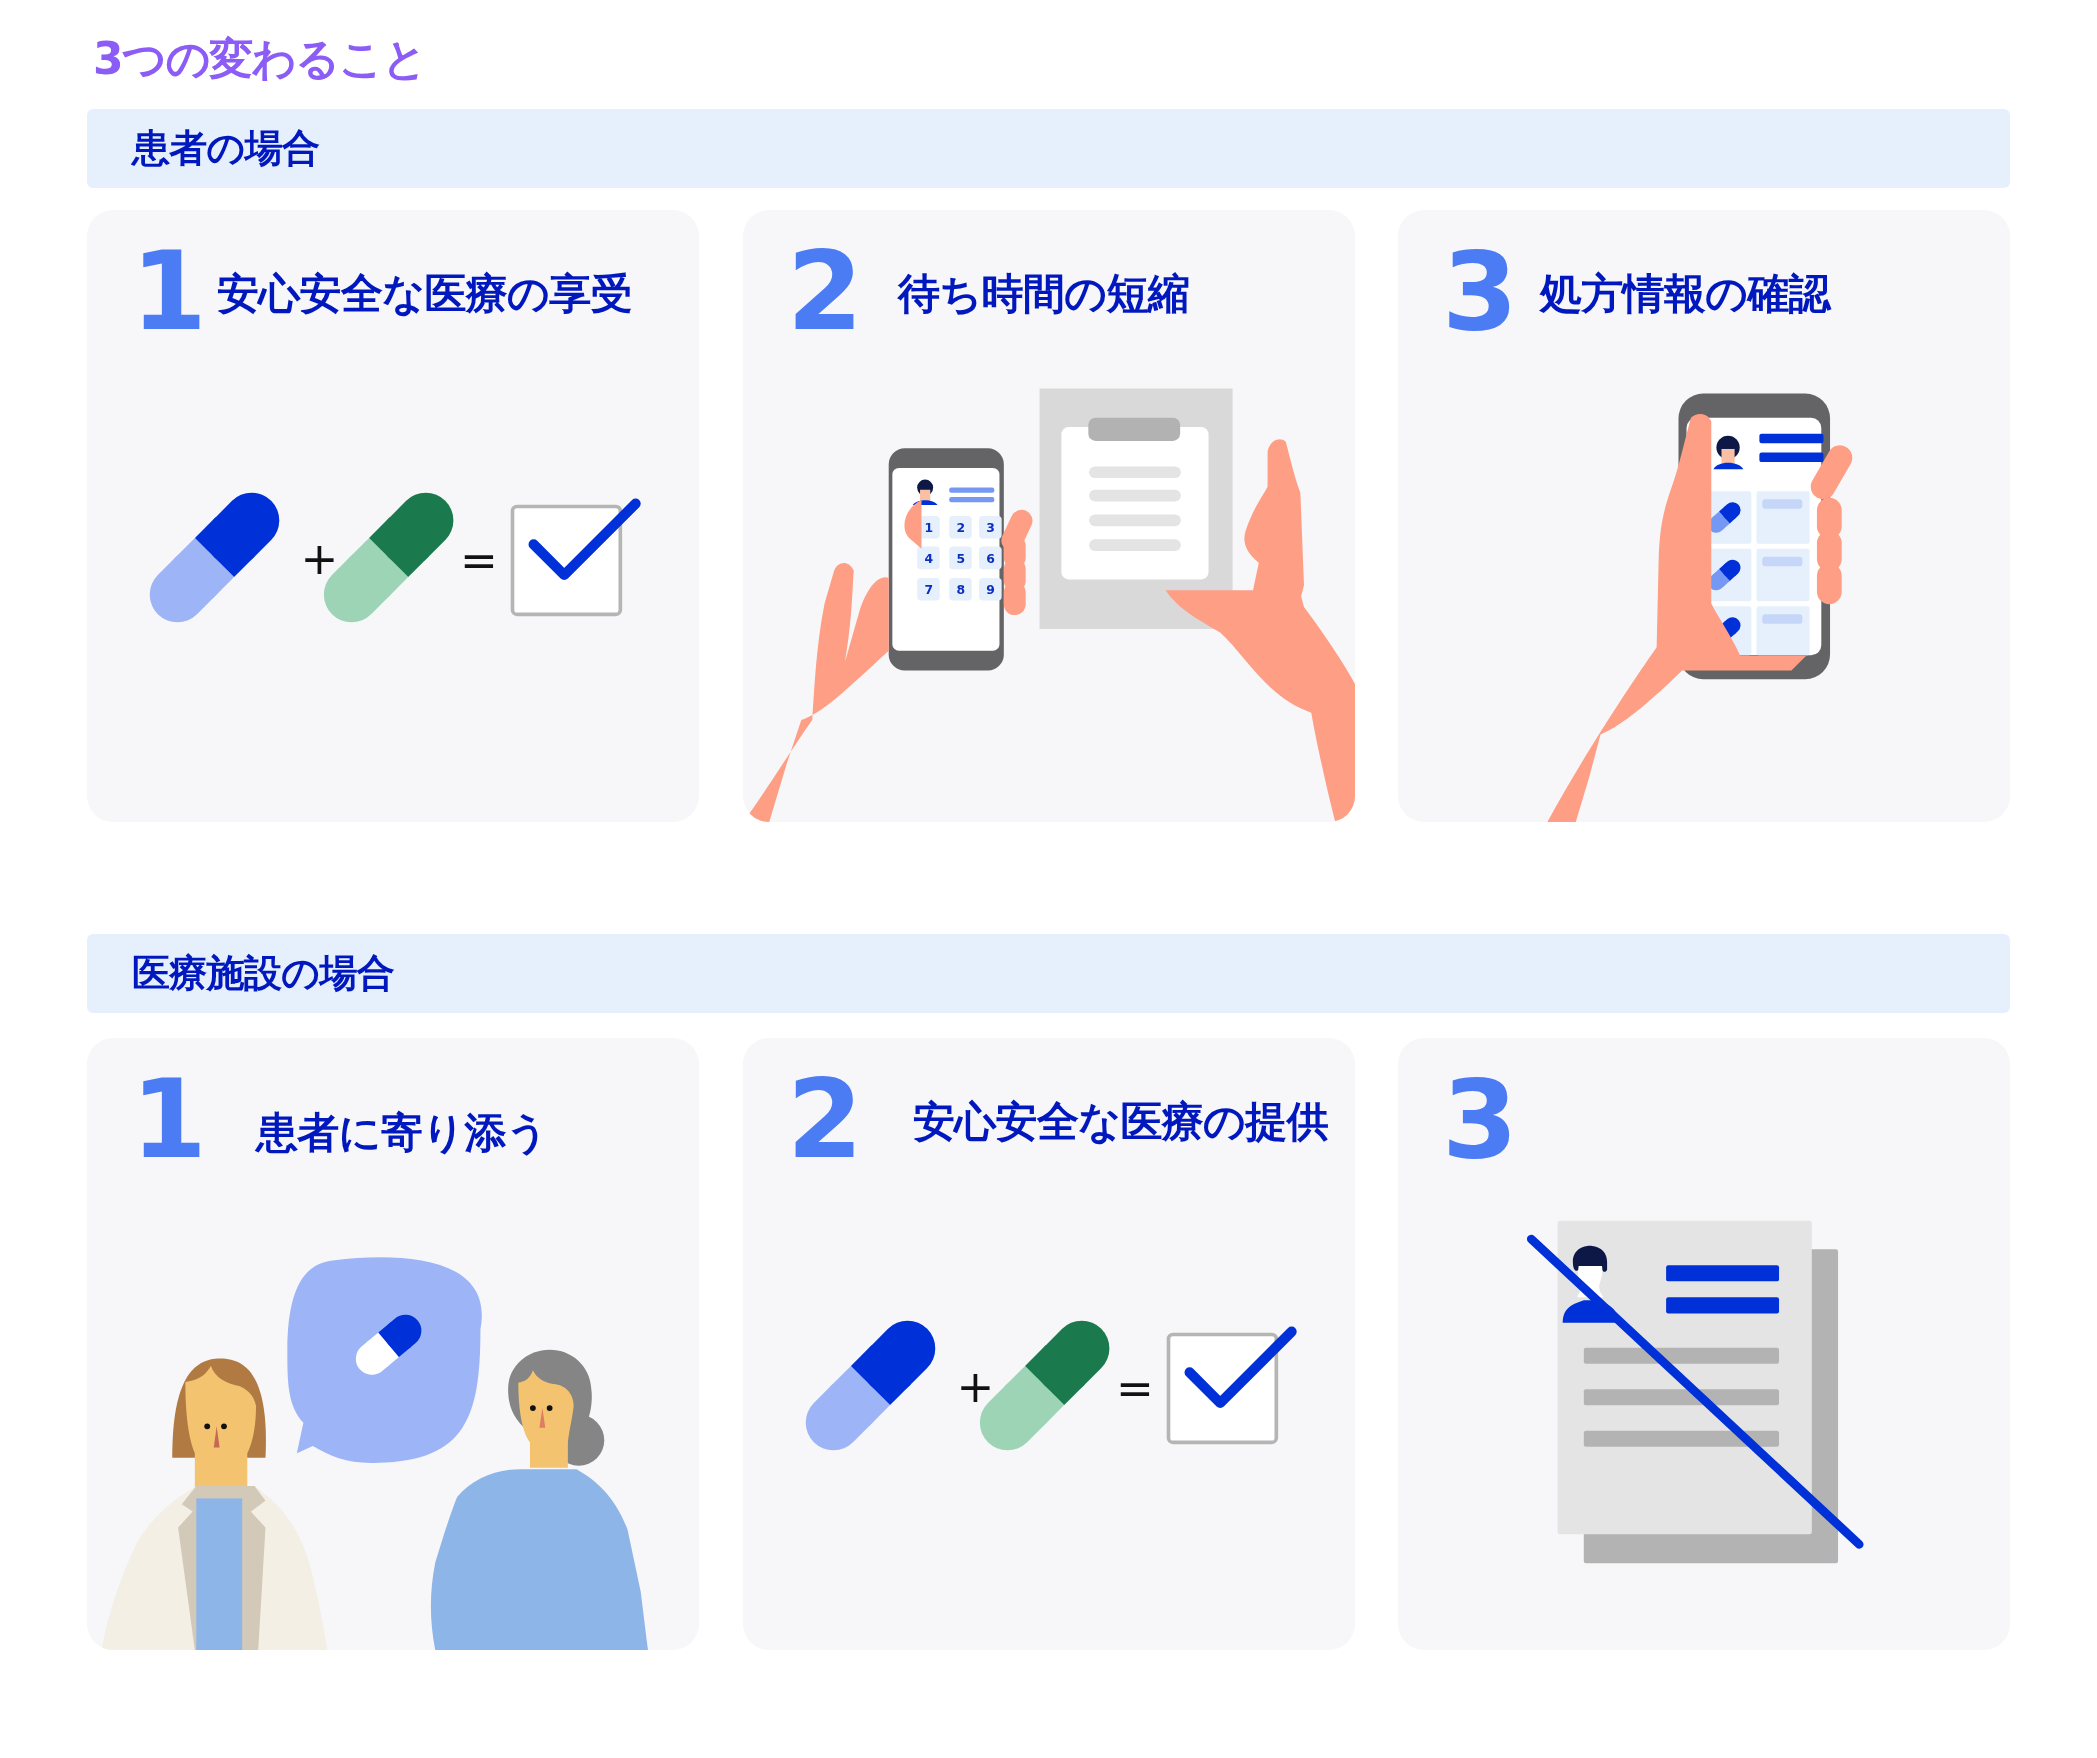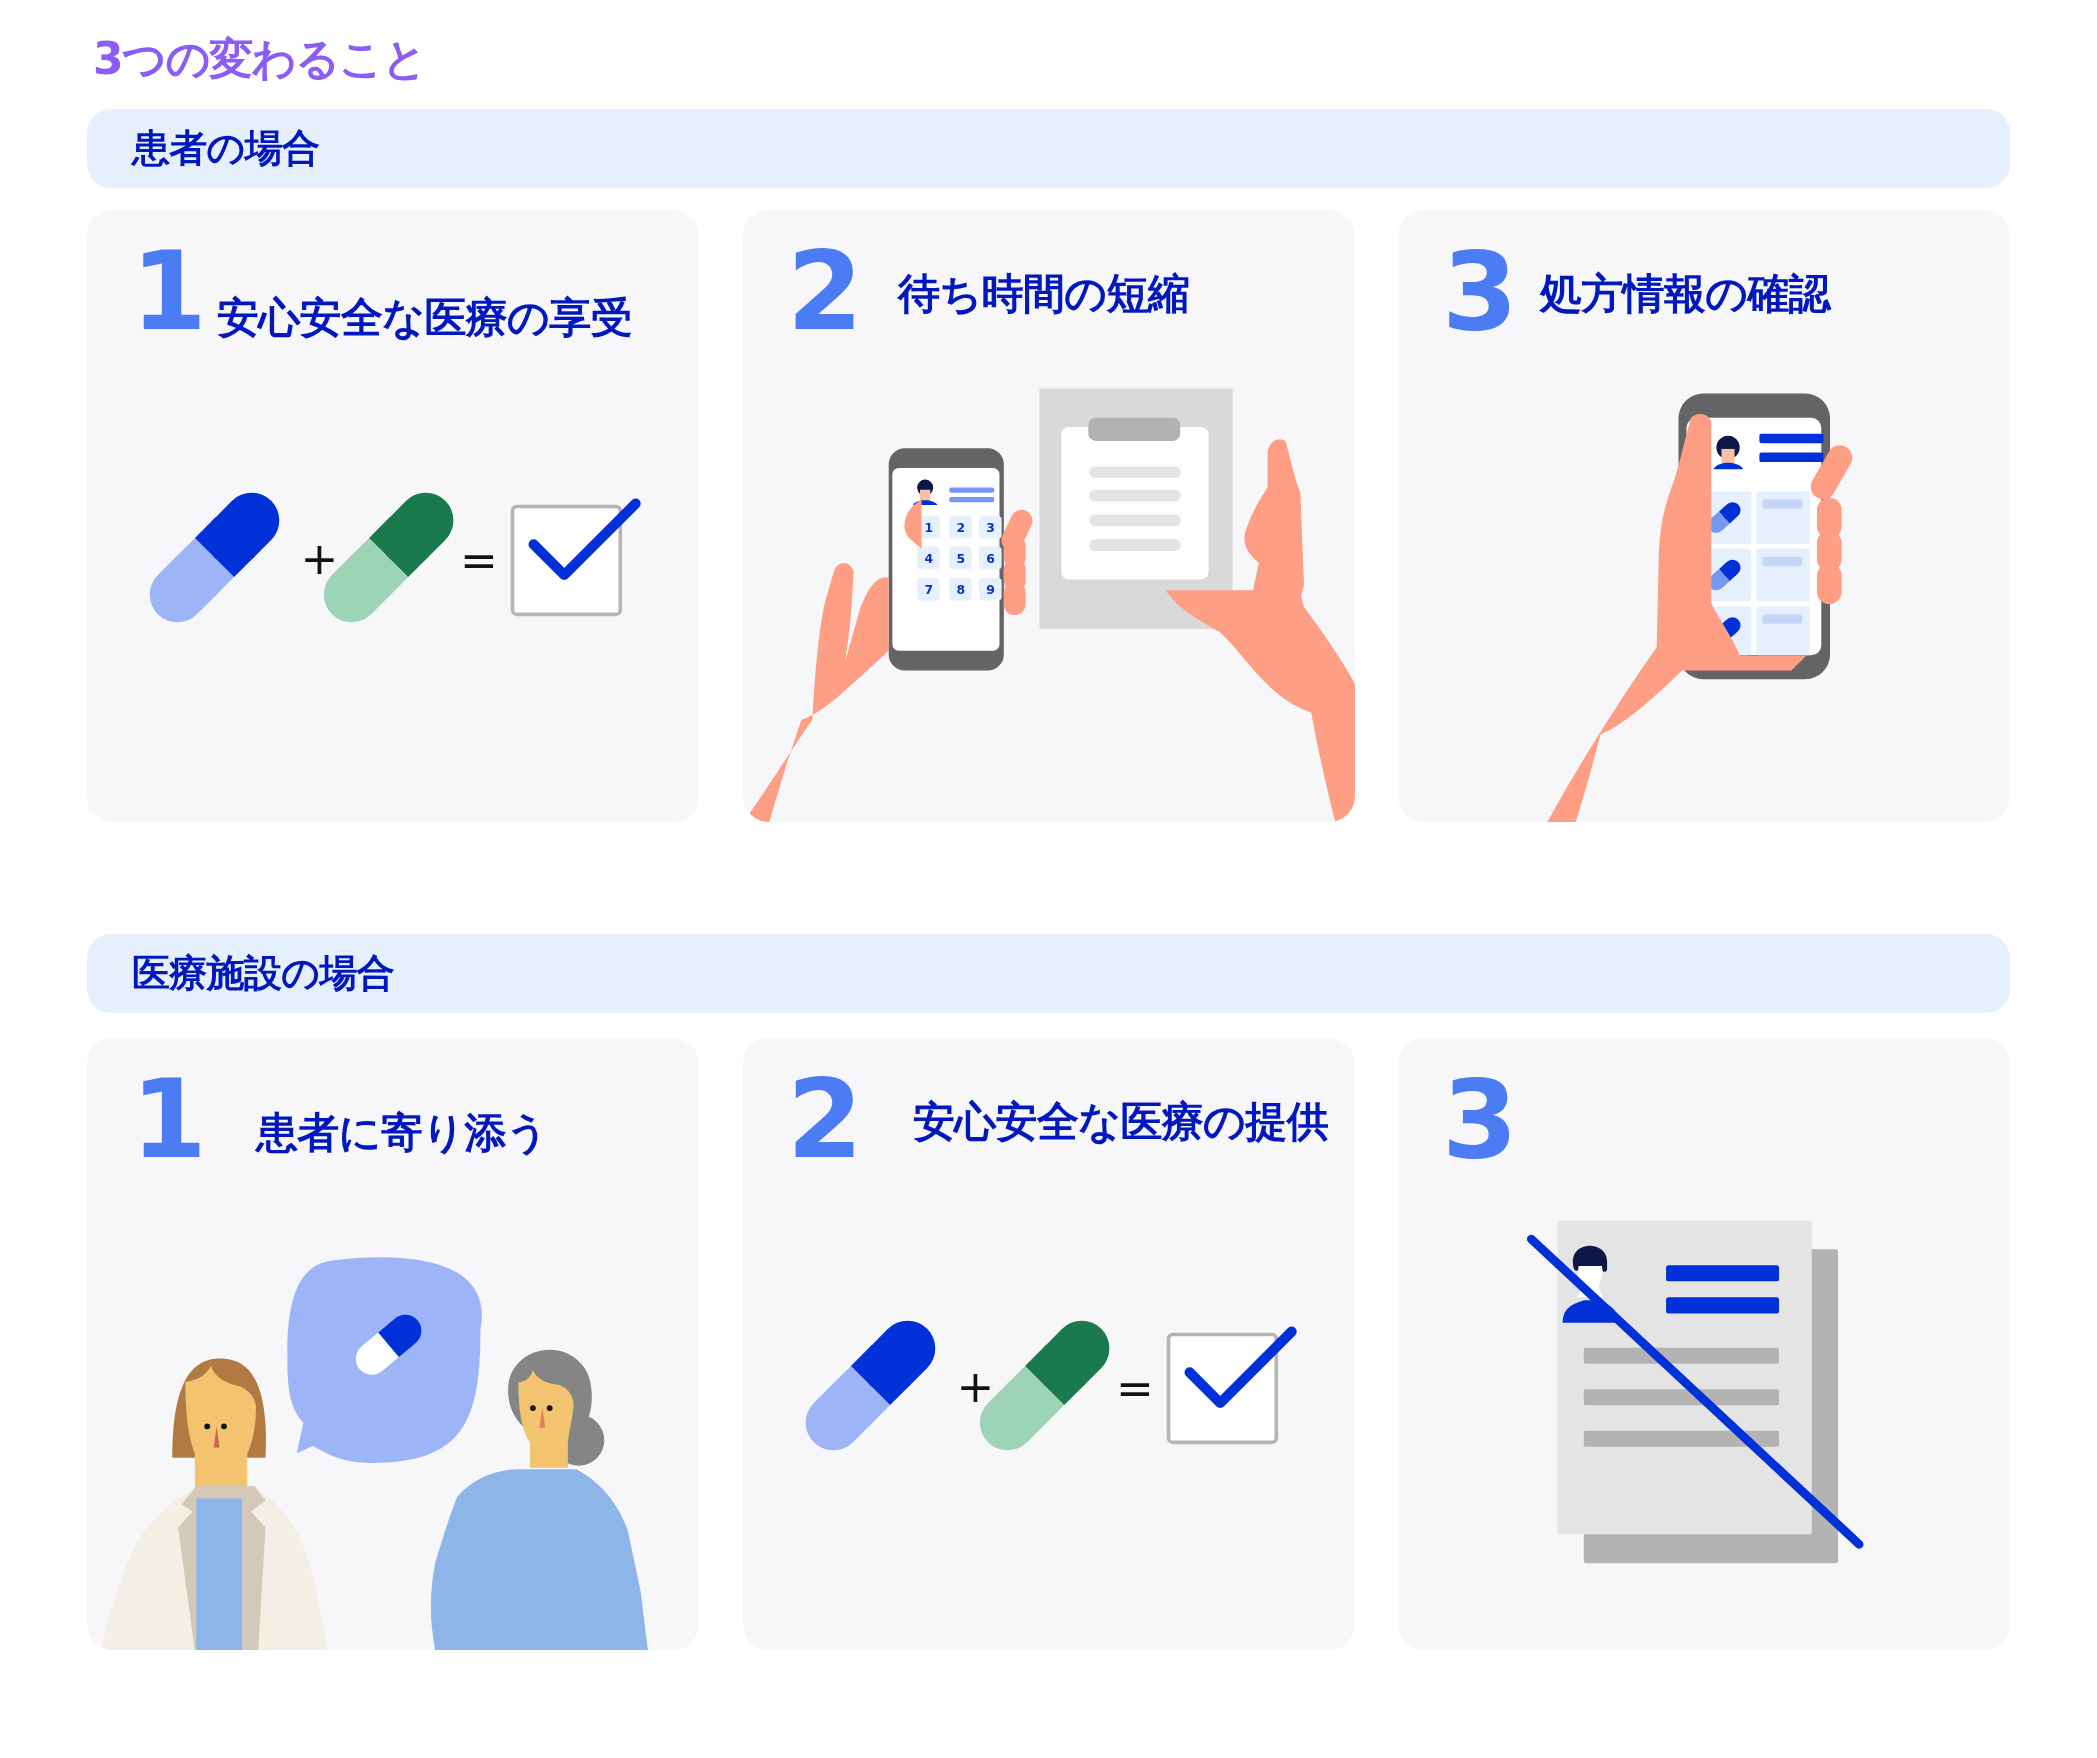--- a/index.html
+++ b/index.html
@@ -1,21 +1,21 @@
 <!DOCTYPE html>
 <html style="font-size:11.7px"><head>
 <meta charset="utf-8">
 <style>
   html, body { margin:0; padding:0; background:#ffffff; }
   body { width:2097px; height:1759px; position:relative; overflow:hidden;
          font-family:"DejaVu Sans","Liberation Sans",sans-serif; }
   .page-title { position:absolute; left:89px; top:26px; font-size:44px; font-weight:bold;
                 color:#8b5cf6; letter-spacing:-1.5px; line-height:58px; margin:4px; }
   .section-band { position:absolute; left:87px; width:1923px; height:79px;
-                  background:#e6f0fd; border-radius:24px; }
+                  background:#e6f0fd; border-radius:6px; }
   .section-band .label { position:absolute; left:45px; top:0; line-height:79px; font-size:38px;
                          font-weight:bold; color:#0018bd; letter-spacing:-0.7px; }
   .card { position:absolute; width:612px; height:612px; background:#f7f7f9; border-radius:26px; overflow:hidden; }
   .card .num { position:absolute; left:44px; top:16px; font-size:109px; font-weight:bold;
                color:#4c7cf4; line-height:131px; font-family:"DejaVu Sans","Liberation Sans",sans-serif; }
   .card .title { position:absolute; top:58px; font-size:42px; font-weight:bold; color:#0018bd;
                  line-height:51px; letter-spacing:-0.7px; white-space:nowrap; }
   .card .title.two-line { text-align:center; line-height:67px; top:62px; }
   .card svg.art { position:absolute; left:0; top:0; width:612px; height:612px; }
   .kp { font-family:"DejaVu Sans","Liberation Sans",sans-serif; font-weight:bold; font-size:17px; fill:#0a2fc2; }
@@ -25,21 +25,21 @@
 <body>
 
 <h1 class="page-title">3つの変わること</h1>
 
 <div class="section-band" style="top:109px;">
   <span class="label">患者の場合</span>
 </div>
 
 <div class="card" style="left:87px; top:210px;">
   <span class="num">1</span>
-  <span class="title" style="left:130px;margin-top:24px;">安心安全な医療の享受</span>
+  <span class="title" style="left:130px;">安心安全な医療の享受</span>
   <svg class="art" viewBox="0 0 840 840">
     <g>
       <g transform="translate(175,477) rotate(-45)">
         <rect x="-110" y="-38" width="110" height="76" rx="38" fill="#9db5f7"></rect>
         <rect x="-40" y="-38" width="40" height="76" fill="#9db5f7"></rect>
         <rect x="0" y="-38" width="110" height="76" rx="38" fill="#0030d8"></rect>
         <rect x="0" y="-38" width="40" height="76" fill="#0030d8"></rect>
       </g>
     </g>
     <text class="op" x="293" y="500">+</text>

